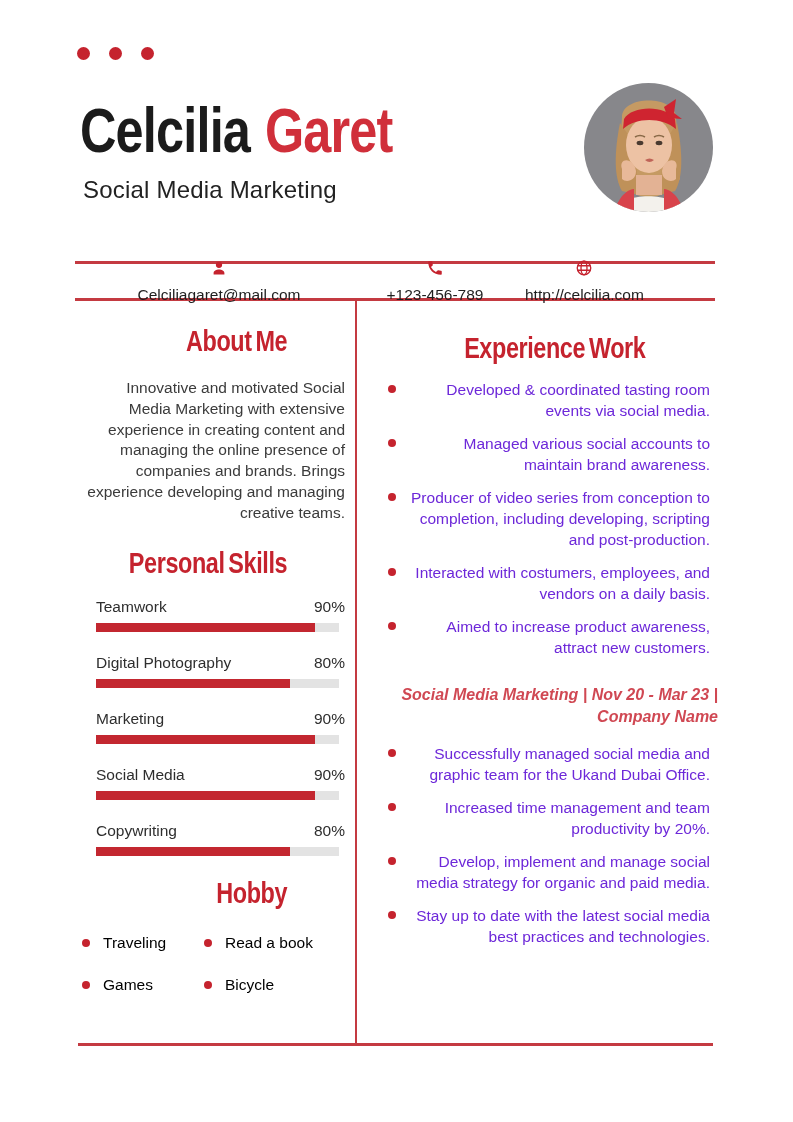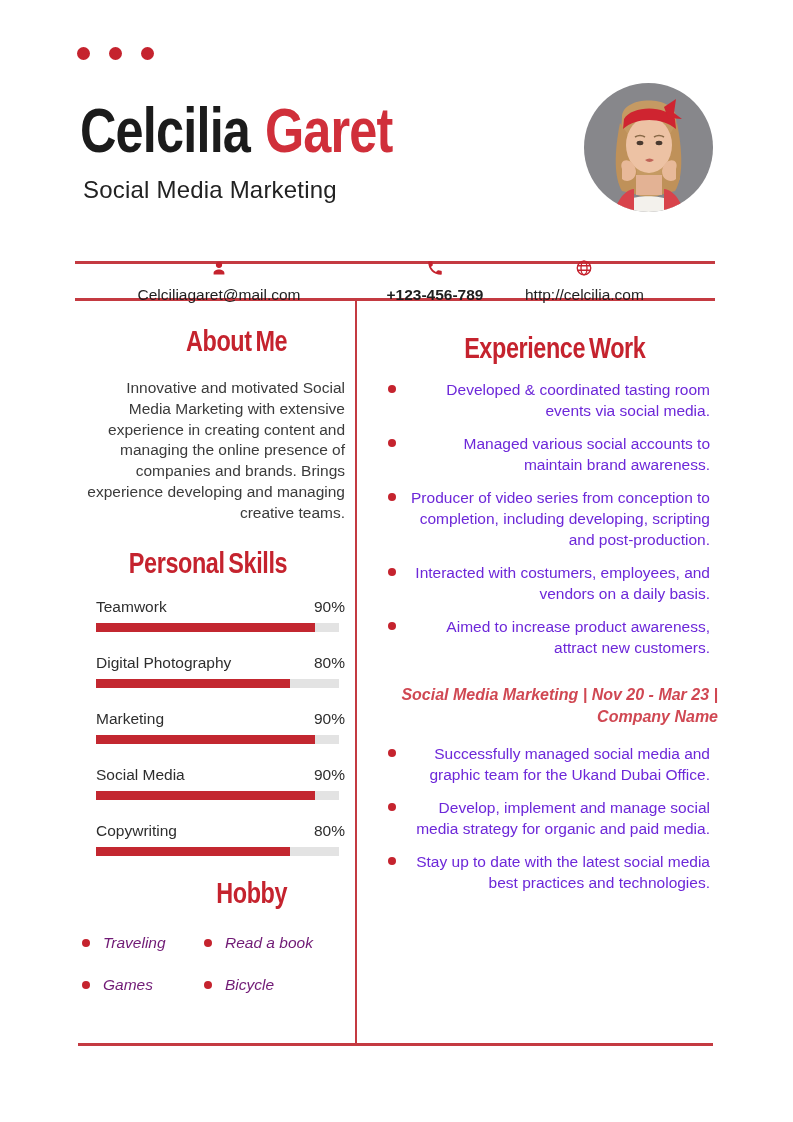--- a/index.html
+++ b/index.html
@@ -35,21 +35,21 @@
 
   
   .contact{
     position:absolute;left:75px;top:261px;width:640px;height:34px;
     border-top:3px solid var(--line-red);
     border-bottom:3px solid var(--line-red);
     display:flex;align-items:center;
   }
   .contact-item{display:flex;align-items:center;gap:9px;font-size:15.5px;color:#1f1f1f;flex-direction:column;}
   .contact-item.email{margin-left:18px;width:252px;}
-  .contact-item.phone{width:180px;font-weight:bold;}
+  .contact-item.phone{width:180px;}
   .contact-item.web{}
   .cicon{width:18px;height:18px;display:inline-flex;}
   .cicon svg{width:18px;height:18px;}
 
   
   .v-divider{position:absolute;left:355px;top:298px;width:2px;height:746px;background:var(--line-red);}
   .bottom-rule{position:absolute;left:78px;top:1043px;width:635px;height:3px;background:var(--line-red);}
 
   
   .h2{
@@ -63,21 +63,21 @@
   .left-col{position:absolute;left:82px;top:326px;width:263px;}
   .about-text{margin-top:22px;font-size:15.5px;line-height:20.8px;color:#3b3b3b;}
   .skills-head{margin-top:24px;}
   .skills-list{margin-top:20px;}
   .skill{margin-bottom:22px;margin-left:14px;}
   .skill-row{display:flex;justify-content:space-between;align-items:baseline;font-size:15.5px;color:#2e2e2e;margin-bottom:7px;}
   .skill-track{width:243px;height:9px;background:#e3e3e3;}
   .skill-fill{height:9px;background:var(--bar-red);}
   .hobby-head{margin-top:16px;}
   .hobby-grid{margin-top:26px;display:grid;grid-template-columns:122px auto;row-gap:24px;}
-  .hobby-item{display:flex;align-items:center;gap:13px;font-size:15.5px;color:#701a75;font-style:italic;}
+  .hobby-item{display:flex;align-items:center;gap:13px;font-size:15.5px;color:#000000;}
   .bullet-dot{width:8px;height:8px;border-radius:50%;background:var(--accent);flex:none;}
 
   
   .right-col{position:absolute;left:388px;top:333px;width:330px;}
   .job-title{margin-top:18px;font-size:16px;line-height:21.5px;font-style:italic;font-weight:600;color:var(--job-red);}
   .job-title.second{margin-top:26px;}
   .bullets{margin-top:16px;}
   .bullets .bitem{display:flex;gap:14px;margin-bottom:12px;}
   .bullets .bitem .bullet-dot{margin-top:6px;}
   .btext{font-size:15.5px;line-height:21px;color:#6d28d9;width:300px;}
@@ -258,20 +258,24 @@
           </div>
         </div>
         <div class="job-title second">Social Media Marketing | Nov 20 - Mar 23 | Company Name</div>
         <div class="bullets">
           <div class="bitem">
             <span class="bullet-dot"></span>
             <span class="btext">Successfully managed social media and graphic team for the Ukand Dubai Office.</span>
           </div>
           <div class="bitem">
             <span class="bullet-dot"></span>
+            <span class="btext">Increased time management and team productivity by 20%.</span>
+          </div>
+          <div class="bitem">
+            <span class="bullet-dot"></span>
             <span class="btext">Develop, implement and manage social media strategy for organic and paid media.</span>
           </div>
           <div class="bitem">
             <span class="bullet-dot"></span>
             <span class="btext">Stay up to date with the latest social media best practices and technologies.</span>
           </div>
         </div>
       </div>
   </div>
 

